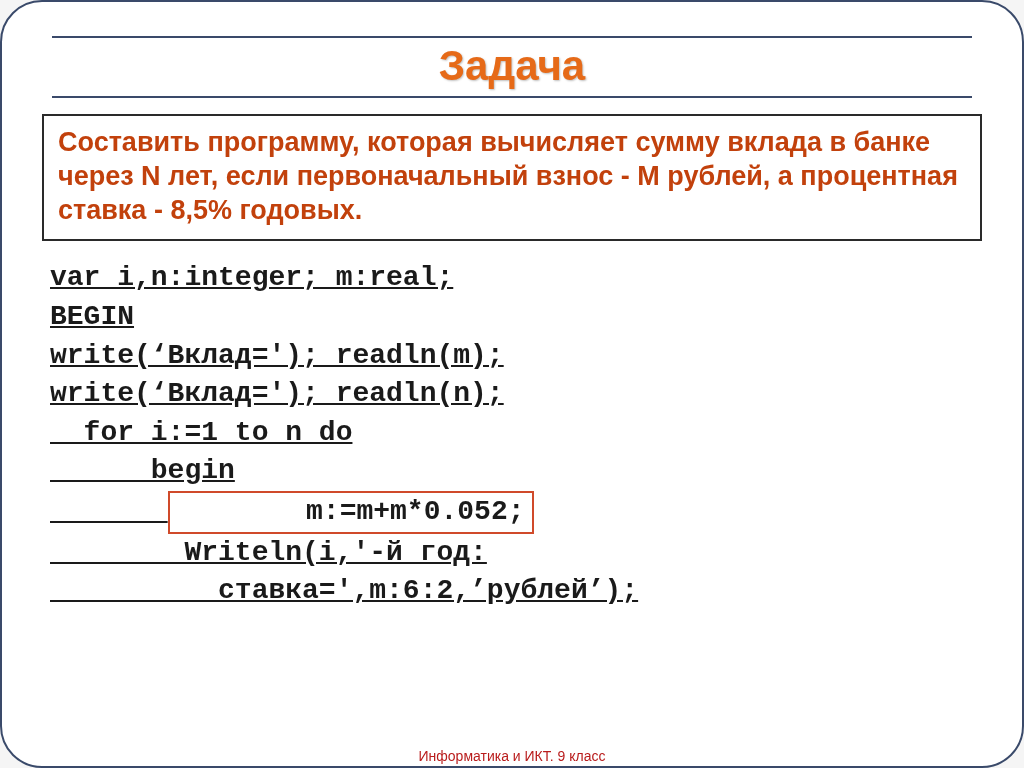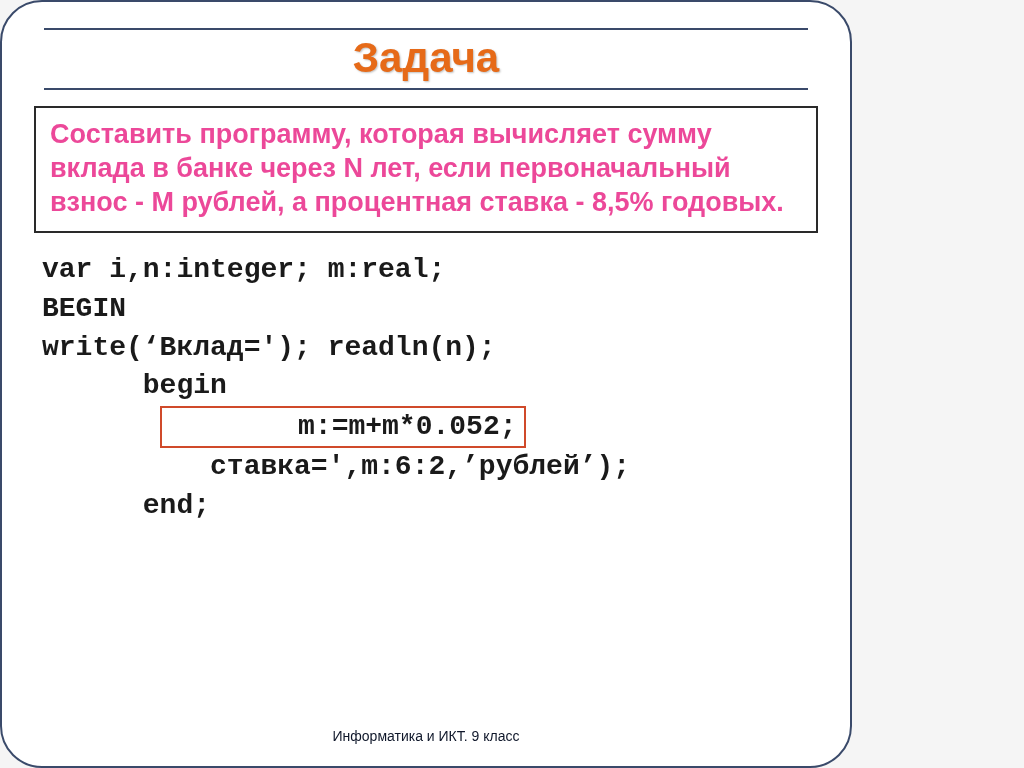--- a/index.html
+++ b/index.html
@@ -4,27 +4,27 @@
 <style>
   * { margin: 0; padding: 0; box-sizing: border-box; }
   body {
     width: 1024px;
     height: 768px;
     background: #f5f5f5;
     font-family: Arial, sans-serif;
     overflow: hidden;
   }
   .slide {
-    width: 852px;
+    width: 1024px;
     height: 768px;
     background: #ffffff;
     border: 2px solid #3a4a6a;
     border-radius: 42px;
     position: relative;
-    padding: 4px;
+    padding: 12px;
   }
   .title-wrap {
     margin: 22px 38px 0 38px;
     border-top: 2px solid #3a4a6a;
     border-bottom: 2px solid #3a4a6a;
     text-align: center;
     padding: 4px 0 6px 0;
   }
   .title {
     font-family: "Comic Sans MS", "Comic Sans", cursive, Arial;
@@ -36,66 +36,69 @@
   .problem-box {
     margin: 16px 28px 0 28px;
     border: 2px solid #2a2a2a;
     padding: 10px 14px 12px 14px;
     background: #ffffff;
   }
   .problem-box .text {
     font-family: Arial, sans-serif;
     font-size: 27px;
     font-weight: bold;
-    color: #ec4899;
+    color: #c2410c;
     line-height: 1.25;
   }
   .code-area {
     margin: 18px 36px 0 36px;
     font-family: "Courier New", monospace;
     font-size: 28px;
     font-weight: bold;
     color: #1a1a1a;
     line-height: 1.38;
+    text-decoration: underline;
   }
   .code-row { white-space: pre; }
   .highlight {
     display: inline-block;
     border: 2px solid #d04a2a;
     padding: 0 8px 0 2px;
   }
   .footer {
     position: absolute;
-    bottom: 22px;
+    bottom: 2px;
     left: 0;
     width: 100%;
     text-align: center;
     font-family: Arial, sans-serif;
     font-size: 14px;
-    color: #0f172a;
+    color: #b91c1c;
   }
 </style>
 </head>
 <body>
 
 <div class="slide">
 
   <div class="title-wrap">
     <div class="title">Задача</div>
   </div>
 
   <div class="problem-box">
     <div class="text">Составить программу, которая вычисляет сумму вклада в банке через N лет, если первоначальный взнос - M рублей, а процентная ставка - 8,5% годовых.</div>
   </div>
 
   <div class="code-area">
     <div class="code-row">var i,n:integer; m:real;</div>
     <div class="code-row">BEGIN</div>
+    <div class="code-row">write(‘Вклад='); readln(m);</div>
     <div class="code-row">write(‘Вклад='); readln(n);</div>
+    <div class="code-row">  for i:=1 to n do</div>
     <div class="code-row">      begin</div>
     <div class="code-row">       <span class="highlight"><span>        m:=m+m*0.052;</span></span></div>
+    <div class="code-row">        Writeln(i,'-й год:</div>
     <div class="code-row">          ставка=',m:6:2,’рублей’);</div>
-    <div class="code-row">      end;</div>
   </div>
 
   <div class="footer">Информатика и ИКТ. 9 класс</div>
 
 </div>
 
 </body></html>

